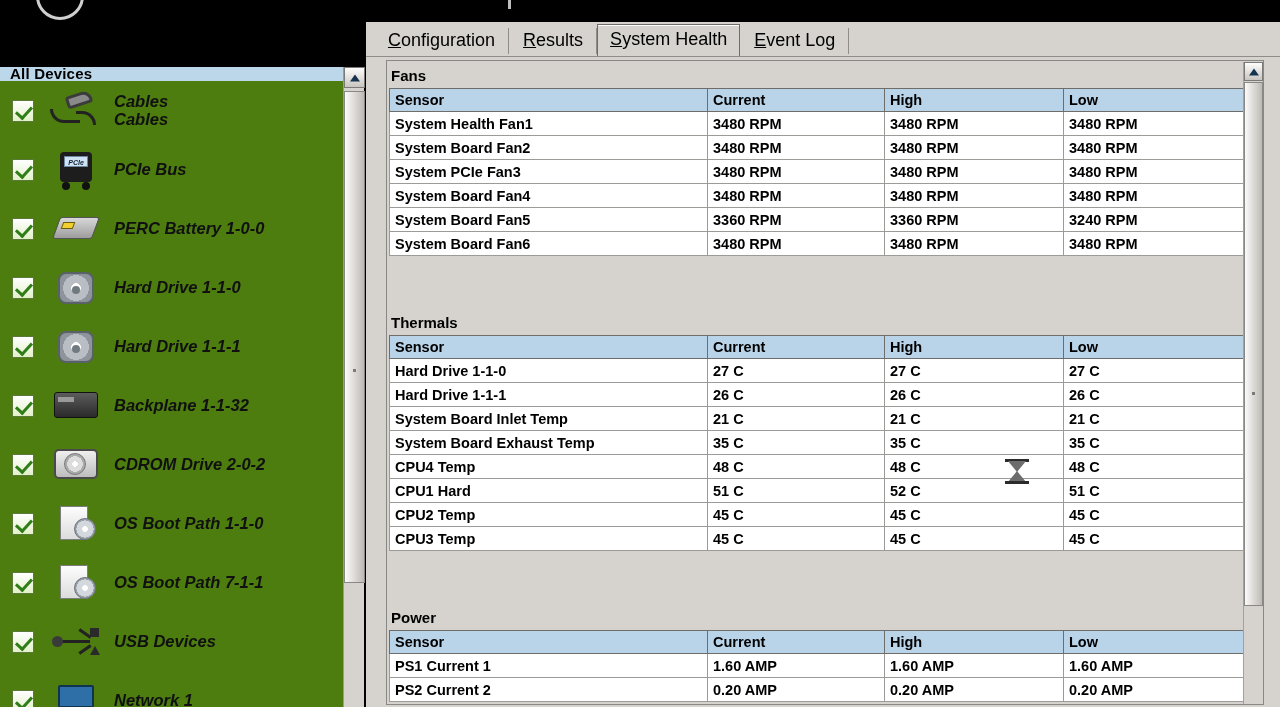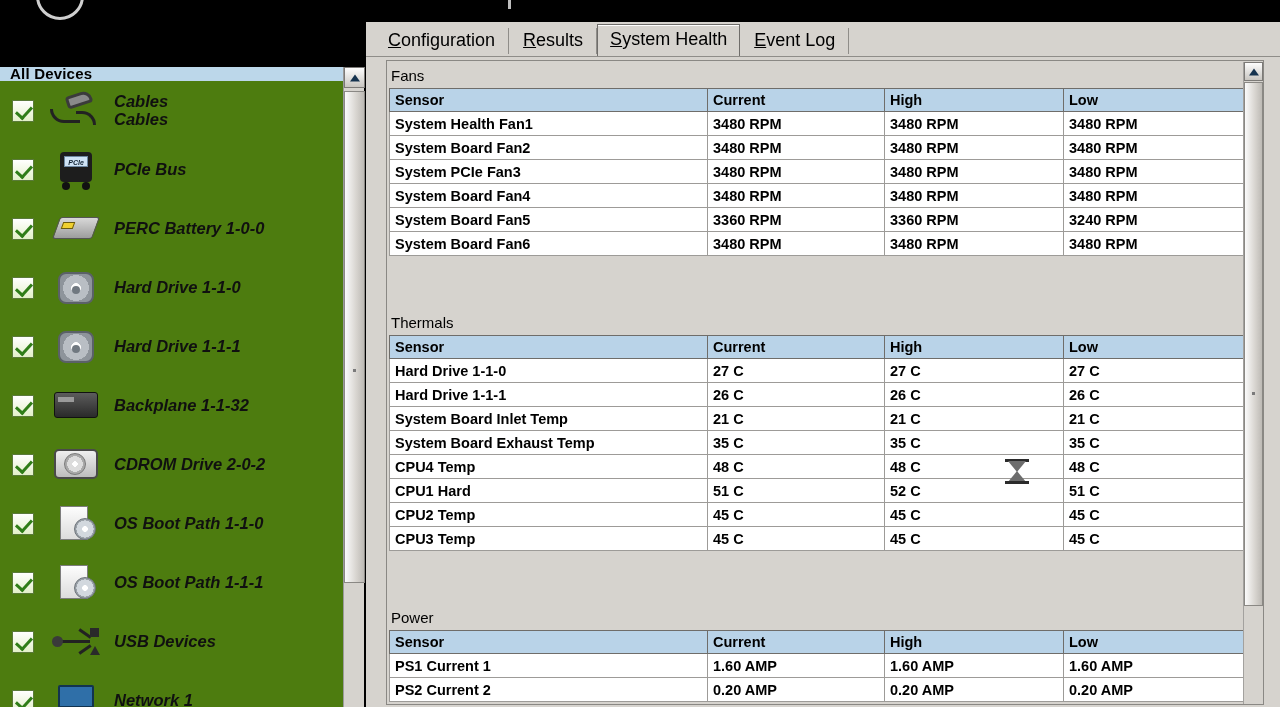--- a/index.html
+++ b/index.html
@@ -284,21 +284,21 @@
 
   #content {
     position: absolute;
     left: 20px; top: 38px;
     width: 878px; height: 645px;
     background: #d6d3ce;
     border: 1px solid #8a8884;
     overflow: hidden;
   }
   .section-title {
-    font-size: 15px; font-weight: normal; color: #000;
+    font-size: 15px; font-weight: bold; color: #000;
     margin: 6px 0 4px 4px;
   }
   table.grid {
     border-collapse: collapse;
     width: 854px;
     margin-left: 2px;
     table-layout: fixed;
     background: #be185d;
   }
   table.grid th {
@@ -465,21 +465,21 @@
         </div>
         <div class="devlabel">OS Boot Path 1-1-0</div>
       </div>
 
       <div class="dev">
         <div class="chk"></div>
         <div class="devicon ic-boot">
           <div class="page"></div>
             <div class="disk2"></div>
         </div>
-        <div class="devlabel">OS Boot Path 1-1-1</div>
+        <div class="devlabel">OS Boot Path 7-1-1</div>
       </div>
 
       <div class="dev">
         <div class="chk"></div>
         <div class="devicon ic-usb">
           <div class="stem"></div>
             <div class="dot"></div>
             <div class="a1"></div>
             <div class="a2"></div>
             <div class="sq"></div>

